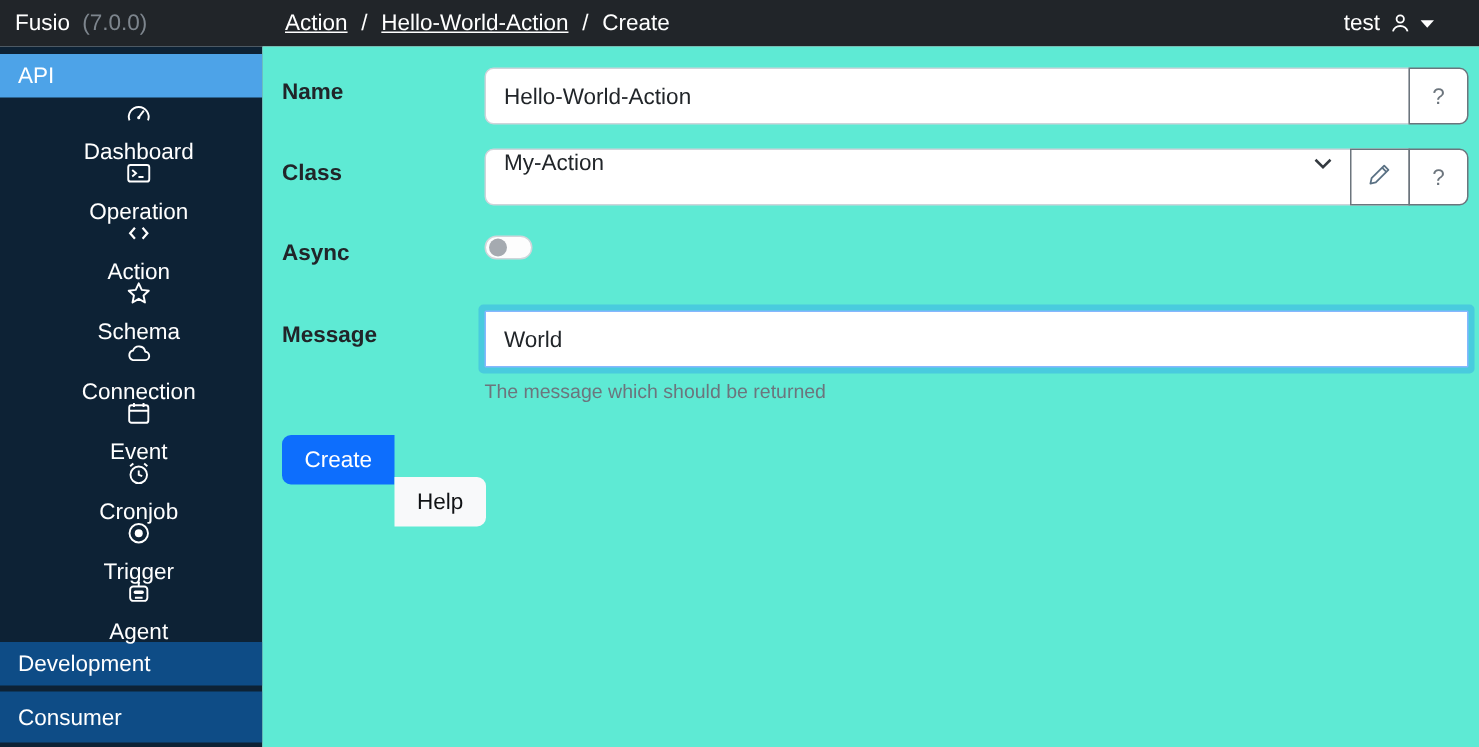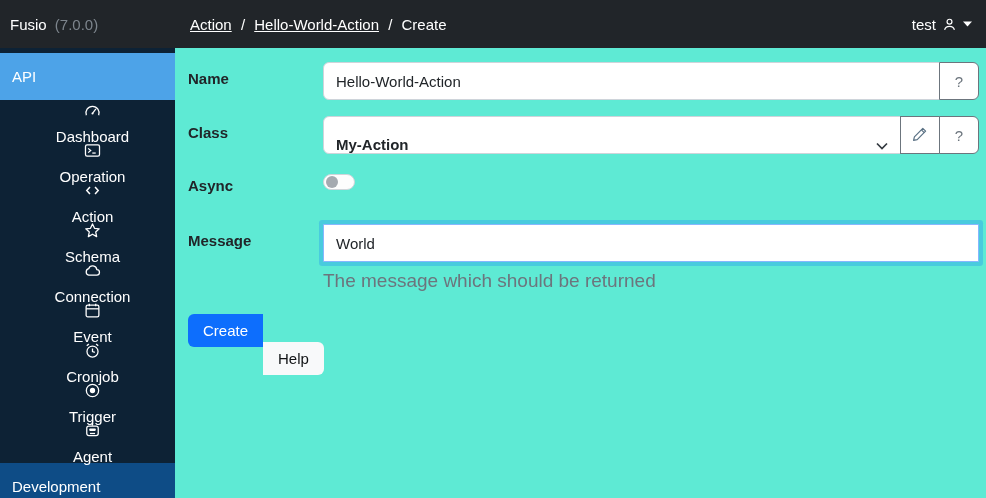--- a/index.html
+++ b/index.html
@@ -5,21 +5,21 @@
   * { box-sizing: border-box; margin: 0; padding: 0; }
   html, body { width: 986px; height: 498px; overflow: hidden; }
   body {
     font-family: "Liberation Sans", sans-serif;
     font-size: 15px;
     background: #ffffff;
     color: #212529;
   }
   
   .topbar {
-    height: 48px;
+    height: 31px;
     background: #212529;
     color: #ffffff;
     display: flex;
     align-items: center;
   }
   .brand {
     width: 175px;
     padding-left: 10px;
     flex: 0 0 175px;
     white-space: nowrap;
@@ -33,36 +33,36 @@
   .breadcrumb a, .breadcrumb .crumb-link {
     color: #ffffff;
     text-decoration: underline;
     cursor: pointer;
   }
   .breadcrumb .sep { margin: 0 5px; }
   .user-menu {
     display: flex;
     align-items: center;
     gap: 6px;
-    padding-right: 14px;
+    padding-right: 30px;
     cursor: pointer;
   }
   .user-menu svg { display: block; }
   
   .layout { display: flex; height: 467px; }
   
   .sidebar {
     width: 175px;
     flex: 0 0 175px;
     background: #0d2235;
     color: #ffffff;
     overflow: hidden;
   }
   .side-header {
-    height: 47px;
+    height: 29px;
     display: flex;
     align-items: center;
     padding-left: 12px;
     cursor: pointer;
     background: #0e4c86;
   }
   .side-header.active {
     background: #4da3e8;
     margin-top: 5px;
   }
@@ -106,24 +106,23 @@
     padding: 0 12px;
     font-family: "Liberation Sans", sans-serif;
     font-size: 15px;
     color: #212529;
     background: #ffffff;
     outline: none;
     min-width: 0;
   }
   .select-box {
     display: flex;
-    align-items: flex-end;
+    align-items: flex-start;
     justify-content: space-between;
     cursor: pointer;
-    font-weight: bold;
   }
   .group-btn {
     width: 40px;
     height: 38px;
     border: 1px solid #6c757d;
     background: #ffffff;
     color: #6c757d;
     font-family: "Liberation Sans", sans-serif;
     font-size: 15px;
     margin-left: -1px;
@@ -136,21 +135,21 @@
   .text-input.focused {
     flex: none;
     width: 100%;
     border-radius: 1px;
     border-color: #86b7fe;
     box-shadow: 0 0 0 4px rgba(13,110,253,0.25);
   }
   .help-text {
     margin-top: 8px;
     color: #6c757d;
-    font-size: 19px;
+    font-size: 13px;
   }
   
   .switch {
     margin-top: 5px;
     width: 32px;
     height: 16px;
     border: 1px solid #d0d5da;
     border-radius: 8px;
     background: #fdfdfd;
     position: relative;

